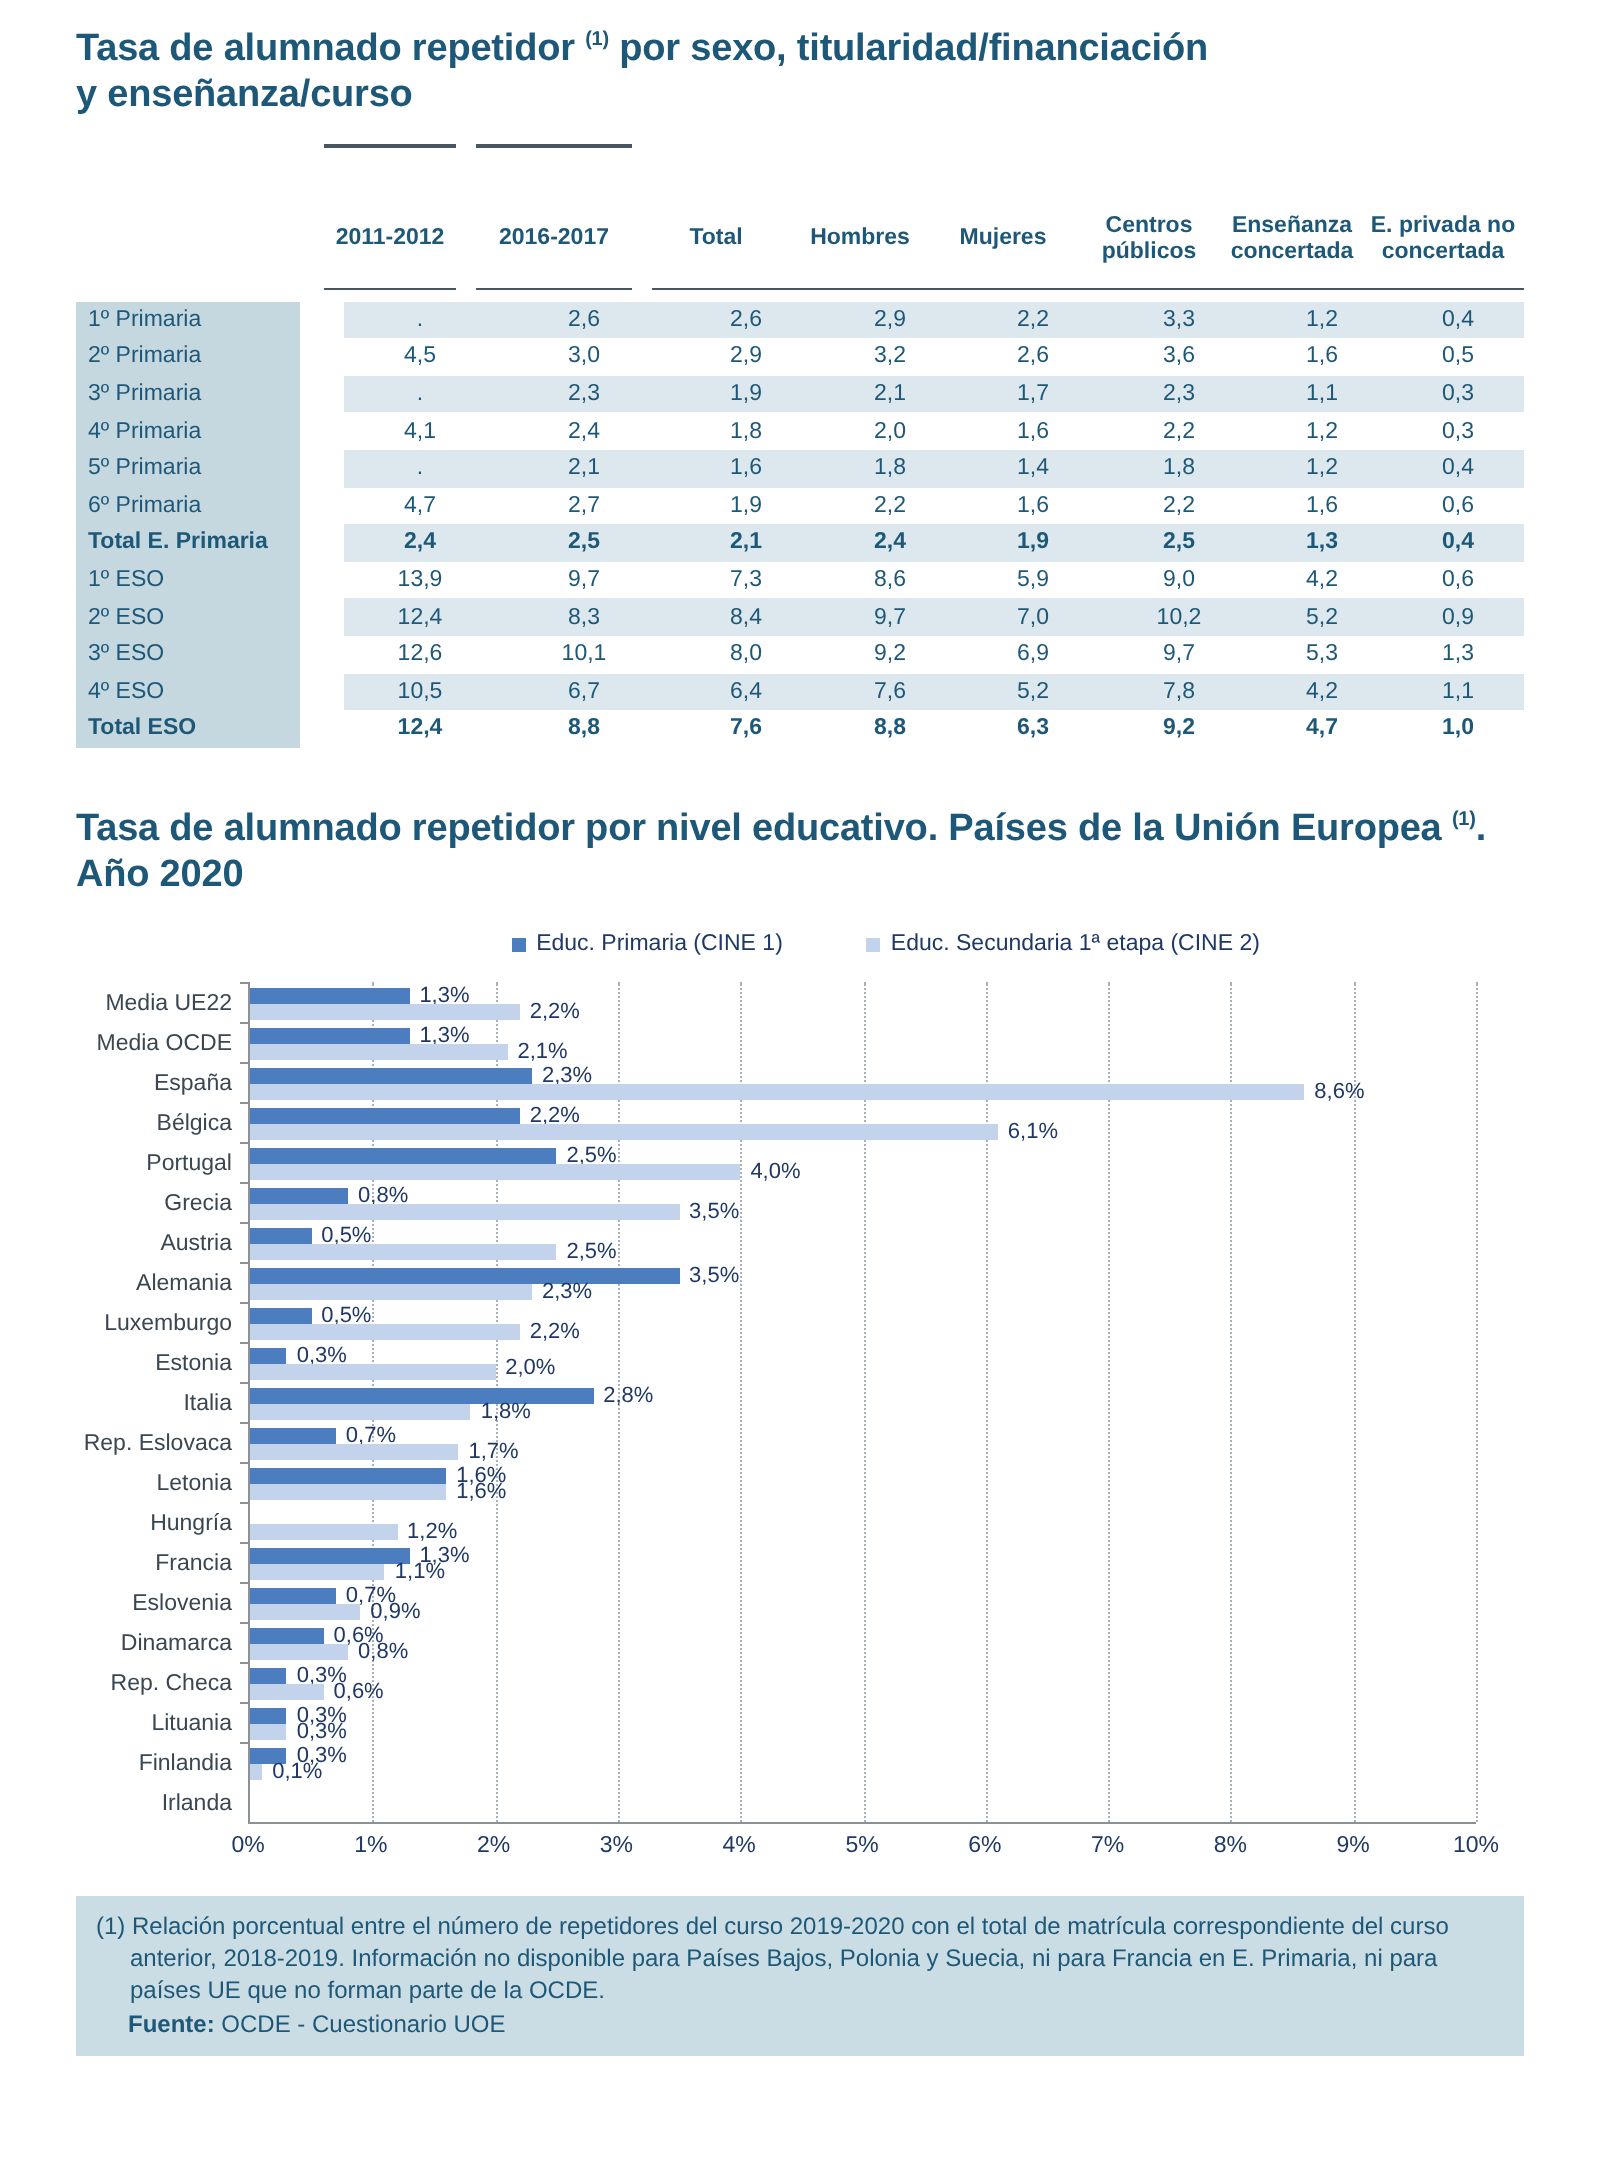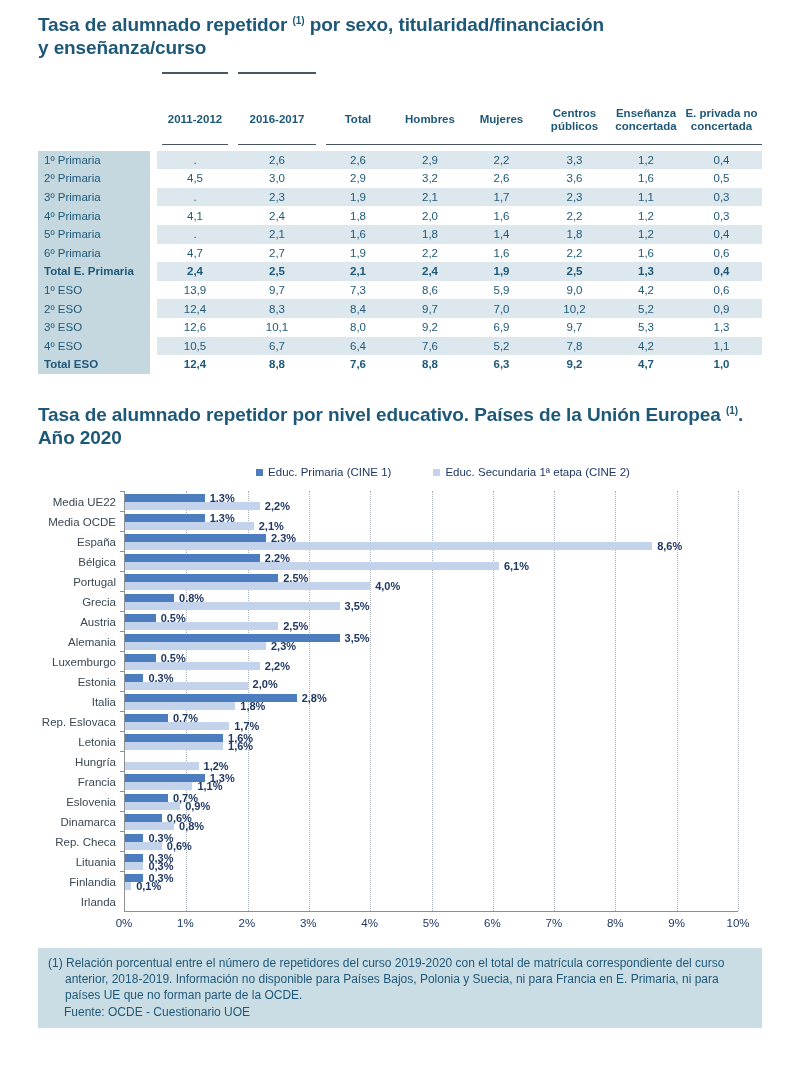--- a/index.html
+++ b/index.html
@@ -33,47 +33,47 @@
     display:flex; align-items:center; justify-content:center; text-align:center;
     font-weight:bold; font-size:11.5px; line-height:1.18; padding:0 2px;
   }
   .h-row3 { height:2px; }
   .u-line { border-top:1.5px solid #47565F; margin:0 5px; }
   .u-line.grp { grid-column:3 / span 6; margin-right:0; }
 
   .t-body { margin-top:5px; }
   .t-row { height:18.6px; font-size:11.5px; }
   .t-label {
-    width:112px; flex:none; margin-right:7px; background:#C5D7DF;
+    width:112px; flex:none; margin-right:22px; background:#C5D7DF;
     display:flex; align-items:center; padding-left:6px;
   }
   .t-vals { flex:1; display:grid; grid-template-columns:76px 88px 74px 70px 73px 73px 70px 1fr; }
   .t-row.striped .t-vals { background:#DCE8EE; }
   .t-cell { display:flex; align-items:center; justify-content:center; }
   .t-row.total { font-weight:bold; }
 
   
   .note { margin-top:9px; background:#CBDDE4; padding:7px 10px 8px 10px; font-size:12px; line-height:1.34; color:#1E5878; }
   .note p { margin:0; padding-left:17px; text-indent:-17px; }
   .note p.src { padding-left:0; text-indent:0; }
-  .note .b { font-weight:normal;padding-left:16px; }
+  .note .b { font-weight:bold;padding-left:16px; }
 
   .title2 { margin-top:30px; }
 
   
   .legend { display:flex; justify-content:center; gap:42px; margin-left:86px; margin-top:17px; font-size:11.5px; color:#1F3864; }
   .legend-item { display:flex; align-items:center; gap:5px; }
   .swatch { width:7px; height:7px; flex:none; }
 
   .chart { margin-top:13px; display:flex; padding-right:24px; }
   .labels-col { width:86px; flex:none; padding-top:1px; }
   .c-label { height:20px; line-height:20px; text-align:right; padding-right:8px; font-size:11.5px; color:#3A4752; white-space:nowrap; }
   .plot { flex:1; position:relative; border-left:1px solid #8C9196; border-bottom:1px solid #8C9196; padding-top:1px; }
   .gridline { position:absolute; top:0; bottom:0; width:0; border-left:1px dotted #AAB2B9; }
-  .band { height:20px; position:relative;font-weight:bold; }
+  .band { height:20px; position:relative; }
   .band::before { content:''; position:absolute; left:-5px; top:-1px; width:5px; height:1px; background:#8C9196; }
   .bar { position:absolute; left:0; height:8px; }
   .c-val { position:absolute; font-size:11px; line-height:10px; color:#1F3864; white-space:nowrap; }
   .x-axis { margin-left:86px; margin-right:24px; position:relative; height:24px; font-size:11.5px; color:#1F3864; }
   .x-axis span { position:absolute; top:5px; transform:translateX(-50%); }
   .note2 { margin-top:12px; }
 </style>
 </head>
 <body>
 

